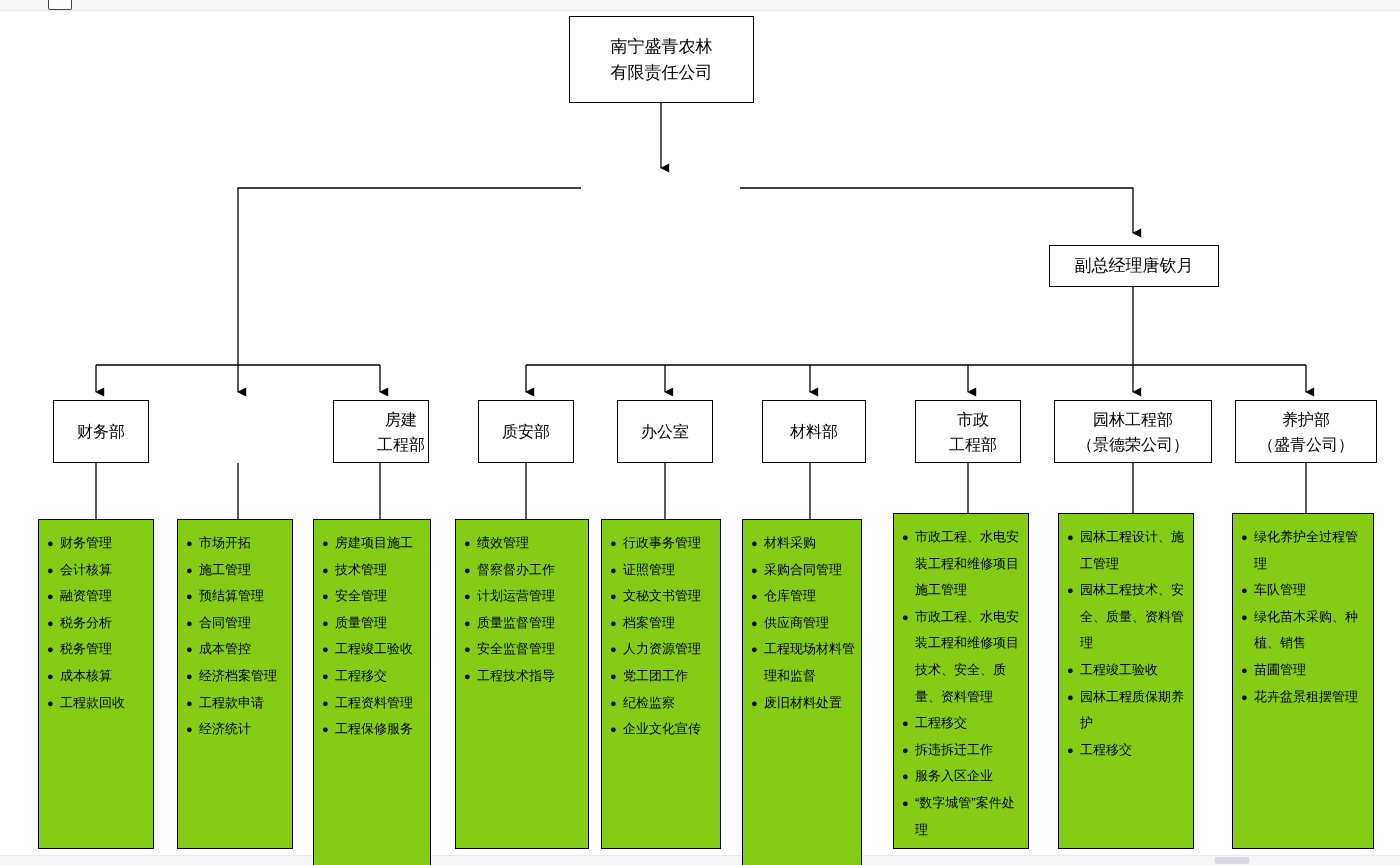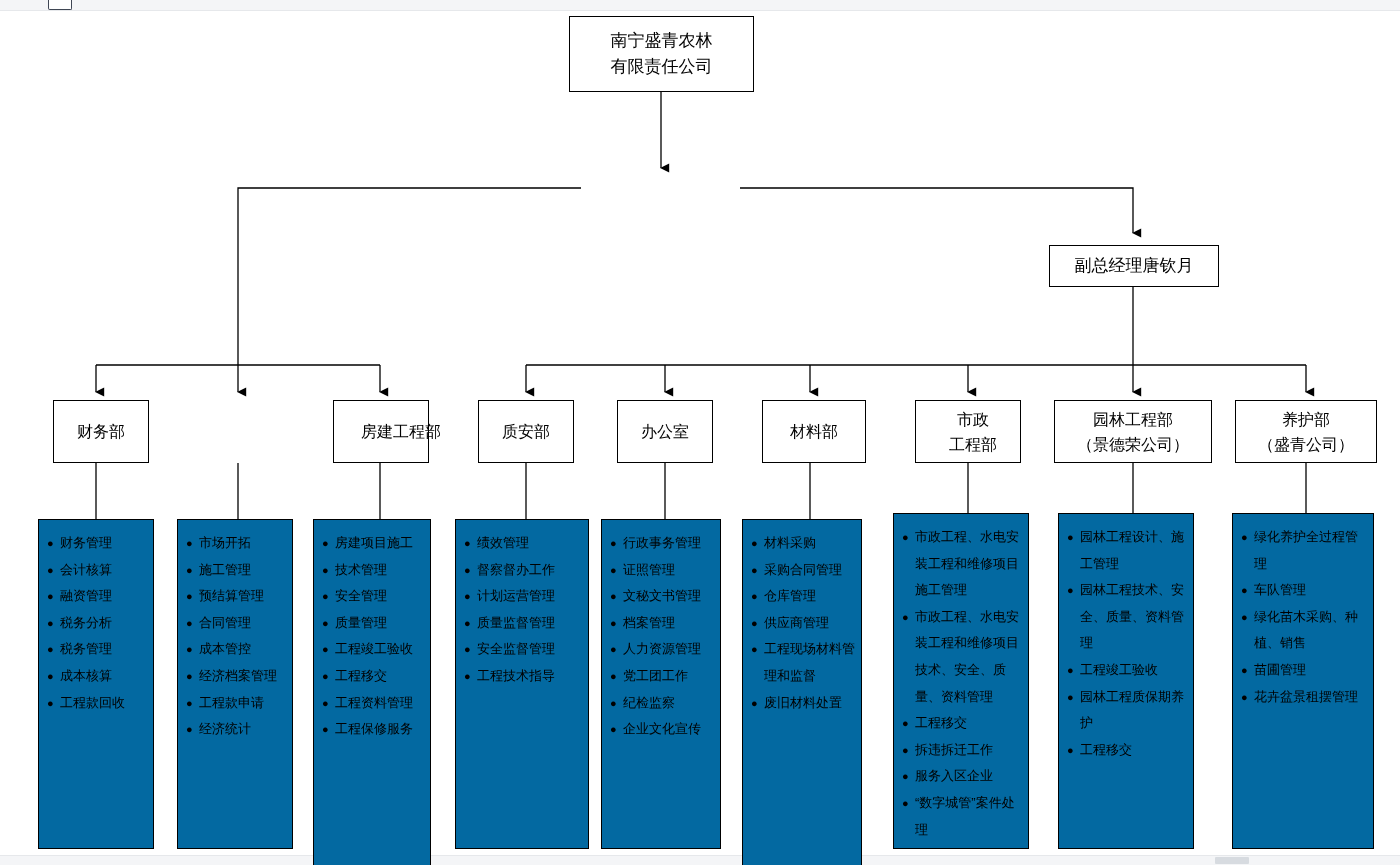--- a/index.html
+++ b/index.html
@@ -50,21 +50,21 @@
 
   .node-company{font-size:17px;line-height:26px;}
   .node-gm{font-size:17px;line-height:22px;}
   .node-vgm{font-size:17px;line-height:22px;}
   .node-dept{font-size:16px;line-height:25px;}
   .node-dept.two-line{line-height:25px;}
 
   .detail{
     position:absolute;
     border:1px solid #000000;
-    background:#0369a1;
+    background:#84cc16;
     box-sizing:border-box;
     padding:10px 6px 8px 8px;
     font-size:13px;
     line-height:26.6px;
     color:#000000;
     overflow:hidden;
   }
   .detail ul{margin:0;padding:0;list-style:none;}
   .detail li{
     position:relative;
@@ -124,36 +124,36 @@
       <path d="M 380 463 L 380 519"></path>
       <path d="M 526 463 L 526 519"></path>
       <path d="M 665 463 L 665 519"></path>
       <path d="M 810 463 L 810 519"></path>
       <path d="M 968 463 L 968 513"></path>
       <path d="M 1133 463 L 1133 513"></path>
       <path d="M 1306 463 L 1306 513"></path>
     </g>
   </svg>
 
-  <div class="box node-company" style="left:569px;top:16px;width:185px;height:76px;flex-direction:column;align-items:center;">
+  <div class="box node-company" style="left:569px;top:16px;width:185px;height:87px;flex-direction:column;align-items:center;">
     <span class="line">南宁盛青农林</span>
     <span class="line">有限责任公司</span>
   </div>
 
 
   <div class="box node-vgm" style="left:1049px;top:245px;width:170px;height:42px;">
     <span class="line">副总经理唐钦月</span>
   </div>
 
   <div class="box node-dept" style="left:53px;top:400px;width:96px;height:63px;flex-direction:column;">
     <span class="line">财务部</span>
   </div>
 
 
-  <div class="box node-dept two-line" style="left:333px;top:400px;width:96px;height:63px;flex-direction:row;padding-left:40px;">
+  <div class="box node-dept two-line" style="left:333px;top:400px;width:96px;height:63px;flex-direction:column;padding-left:40px;">
     <span class="line">房建</span>
     <span class="line">工程部</span>
   </div>
 
   <div class="box node-dept" style="left:478px;top:400px;width:96px;height:63px;flex-direction:column;">
     <span class="line">质安部</span>
   </div>
 
   <div class="box node-dept" style="left:617px;top:400px;width:96px;height:63px;flex-direction:column;">
     <span class="line">办公室</span>

